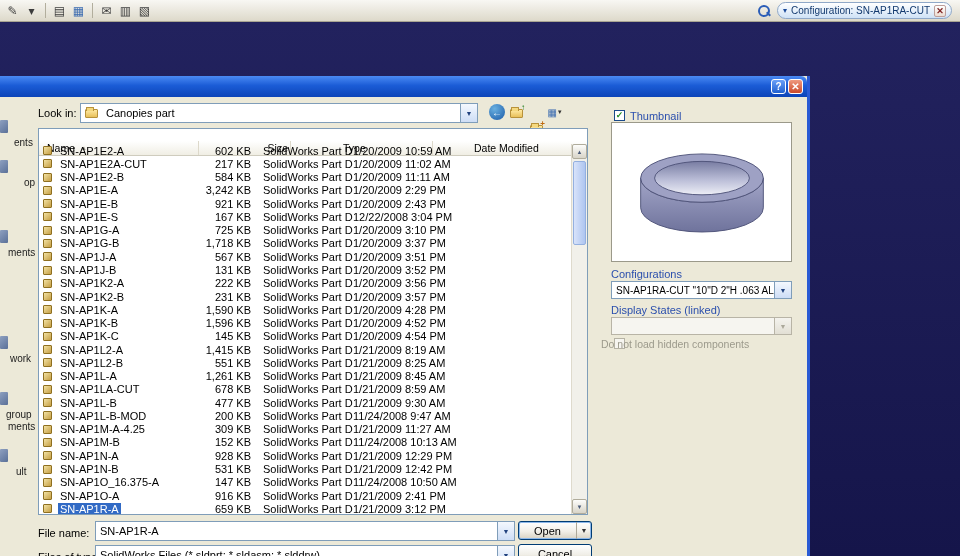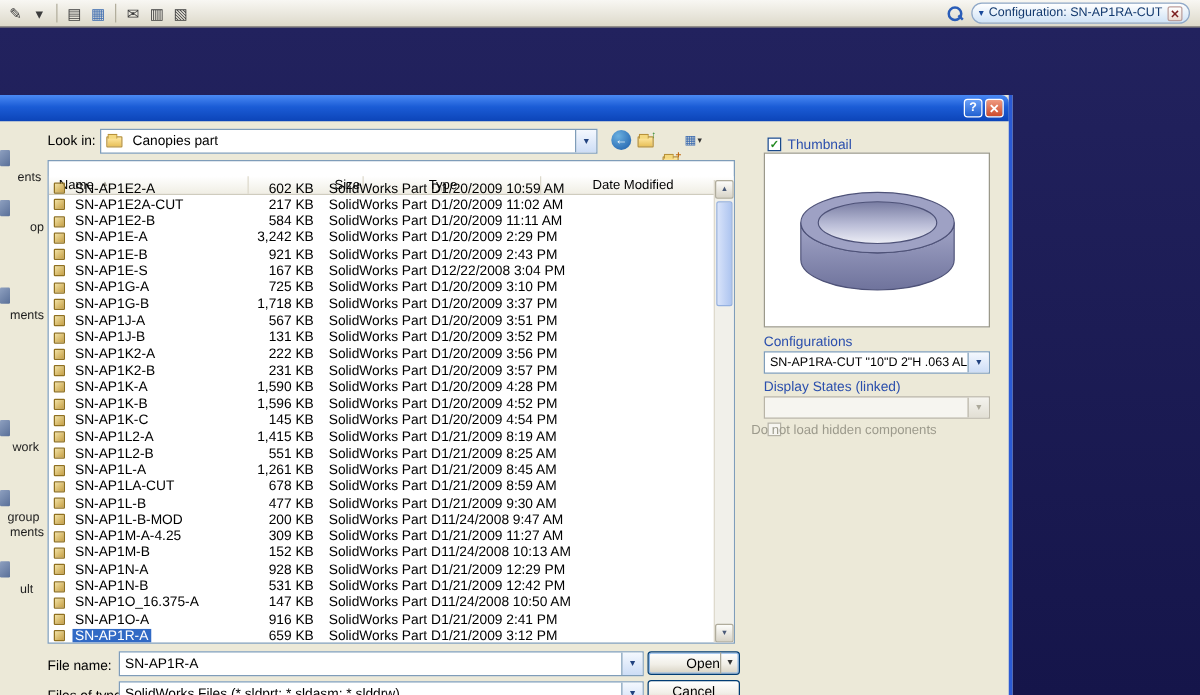--- a/index.html
+++ b/index.html
@@ -112,21 +112,21 @@
   .sb-up { top:0; } .sb-down { bottom:0; }
   .sb-thumb { position:absolute; left:1px; top:17px; width:13px; height:84px;
               background:linear-gradient(90deg,#d8e3fa,#aec5f0); border:1px solid #94b0e0;
               border-radius:2px; }
 
   
   .xp-btn { position:absolute; height:19px; border:1px solid #003c74; border-radius:3px;
             background:linear-gradient(180deg,#ffffff,#f1efe8 55%,#d8d2c2); font-size:11px;
             color:#000; display:flex; align-items:center; justify-content:center; }
   .def { box-shadow:inset 0 0 0 1px #8db8ea; }
-  .open-main { flex:1; text-align:right; }
+  .open-main { flex:1; text-align:center; }
   .open-dd { width:15px; align-self:stretch; border-left:1px solid #aca899; font-size:7px;
              color:#333; display:flex; align-items:center; justify-content:center; }
 
   
   .sec-lbl { position:absolute; font-size:11px; color:#2b4fad; white-space:nowrap; }
   .cb { position:absolute; width:11px; height:11px; background:#fff; border:1px solid #1a4a8a;
         font-size:9px; font-weight:bold; color:#21891f; line-height:9px; text-align:center; }
   .cb.dis { border-color:#b5b2a4; color:#b5b2a4; background:#f6f5f0; }
   .cb-lbl { position:absolute; font-size:11px; }
   .preview-box { position:absolute; left:782px; top:46px; width:181px; height:140px;

